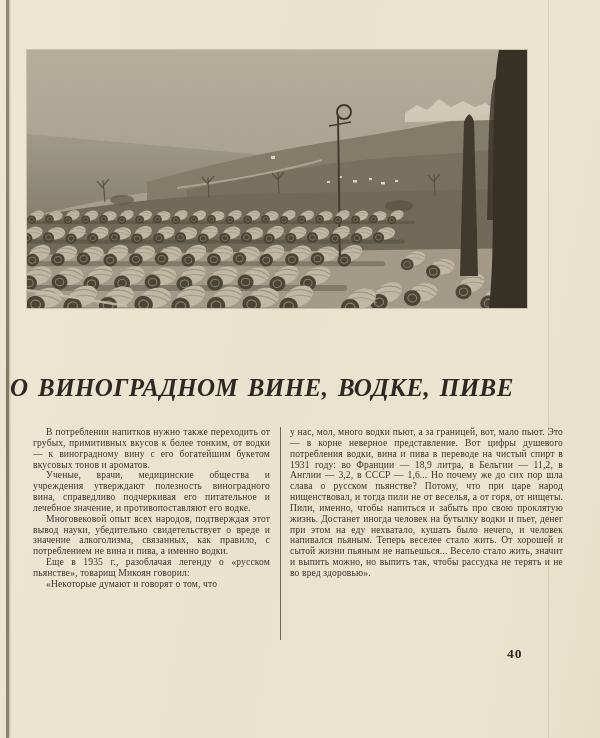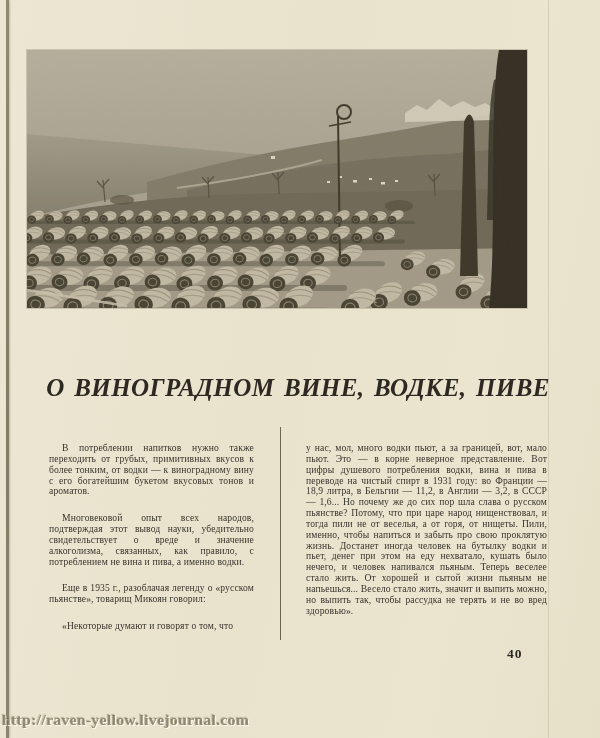--- a/index.html
+++ b/index.html
@@ -22,32 +22,31 @@
     background:rgba(140,130,100,.22);
   }
   .photo{
     position:absolute;left:27px;top:50px;width:500px;height:258px;margin:0;
     box-shadow:0 0 0 1px rgba(95,90,72,.25);
     background:#aaa393;
   }
   .photo svg{display:block;}
   .title{
     position:absolute;left:10px;right:14px;top:374px;margin:0;
-    text-align:center;
     font-style:italic;font-weight:bold;
     font-size:25px;line-height:1.1;
     letter-spacing:.4px;word-spacing:3px;
     color:#2d2922;
   }
   .columns{
     position:absolute;left:33px;top:427px;width:530px;
     display:flex;align-items:flex-start;
   }
   .col{font-size:9.6px;line-height:10.85px;text-align:justify;letter-spacing:.12px;}
-  .col p{margin:16px;text-indent:13px;}
+  .col p{margin:0;text-indent:13px;}
   .col p.cont{text-indent:0;}
   .col-left{width:237px;}
   .col-right{flex:1;margin-left:9px;}
   .divider{
     width:1px;height:213px;margin-left:10px;
     background:#55503d;opacity:.85;
   }
   .page-number{
     position:absolute;left:507px;top:646px;
     font-weight:bold;font-size:13.5px;letter-spacing:1px;color:#2d2a24;
@@ -222,27 +221,27 @@
       <rect width="500" height="258" fill="#8d7f5f" opacity=".08"></rect>
       <rect width="500" height="258" filter="url(#grain)" opacity=".10"></rect>
     </svg>
   </figure>
 
   <h1 class="title">О ВИНОГРАДНОМ ВИНЕ, ВОДКЕ, ПИВЕ</h1>
 
   <div class="columns">
     <div class="col col-left">
       <p>В потреблении напитков нужно также переходить от грубых, примитивных вкусов к более тонким, от водки — к виноградному вину с его богатейшим букетом вкусовых тонов и ароматов.</p>
+      <p>Ученые, врачи, медицинские общества и учреждения утверждают полезность виноградного вина, справедливо подчеркивая его питательное и лечебное значение, и противопоставляют его водке.</p>
       <p>Многовековой опыт всех народов, подтверждая этот вывод науки, убедительно свидетельствует о вреде и значение алкоголизма, связанных, как правило, с потреблением не вина и пива, а именно водки.</p>
       <p>Еще в 1935 г., разоблачая легенду о «русском пьянстве», товарищ Микоян говорил:</p>
       <p>«Некоторые думают и говорят о том, что</p>
     </div>
     <div class="divider"></div>
     <div class="col col-right">
       <p class="cont">у нас, мол, много водки пьют, а за границей, вот, мало пьют. Это — в корне неверное представление. Вот цифры душевого потребления водки, вина и пива в переводе на чистый спирт в 1931 году: во Франции — 18,9 литра, в Бельгии — 11,2, в Англии — 3,2, в СССР — 1,6... Но почему же до сих пор шла слава о русском пьянстве? Потому, что при царе народ нищенствовал, и тогда пили не от веселья, а от горя, от нищеты. Пили, именно, чтобы напиться и забыть про свою проклятую жизнь. Достанет иногда человек на бутылку водки и пьет, денег при этом на еду нехватало, кушать было нечего, и человек напивался пьяным. Теперь веселее стало жить. От хорошей и сытой жизни пьяным не напьешься... Весело стало жить, значит и выпить можно, но выпить так, чтобы рассудка не терять и не во вред здоровью».</p>
     </div>
   </div>
 
   <div class="page-number">40</div>
 
-  <div class="watermark">http://raven-yellow.livejournal.com</div>
 
 </div>
 
 </body></html>

